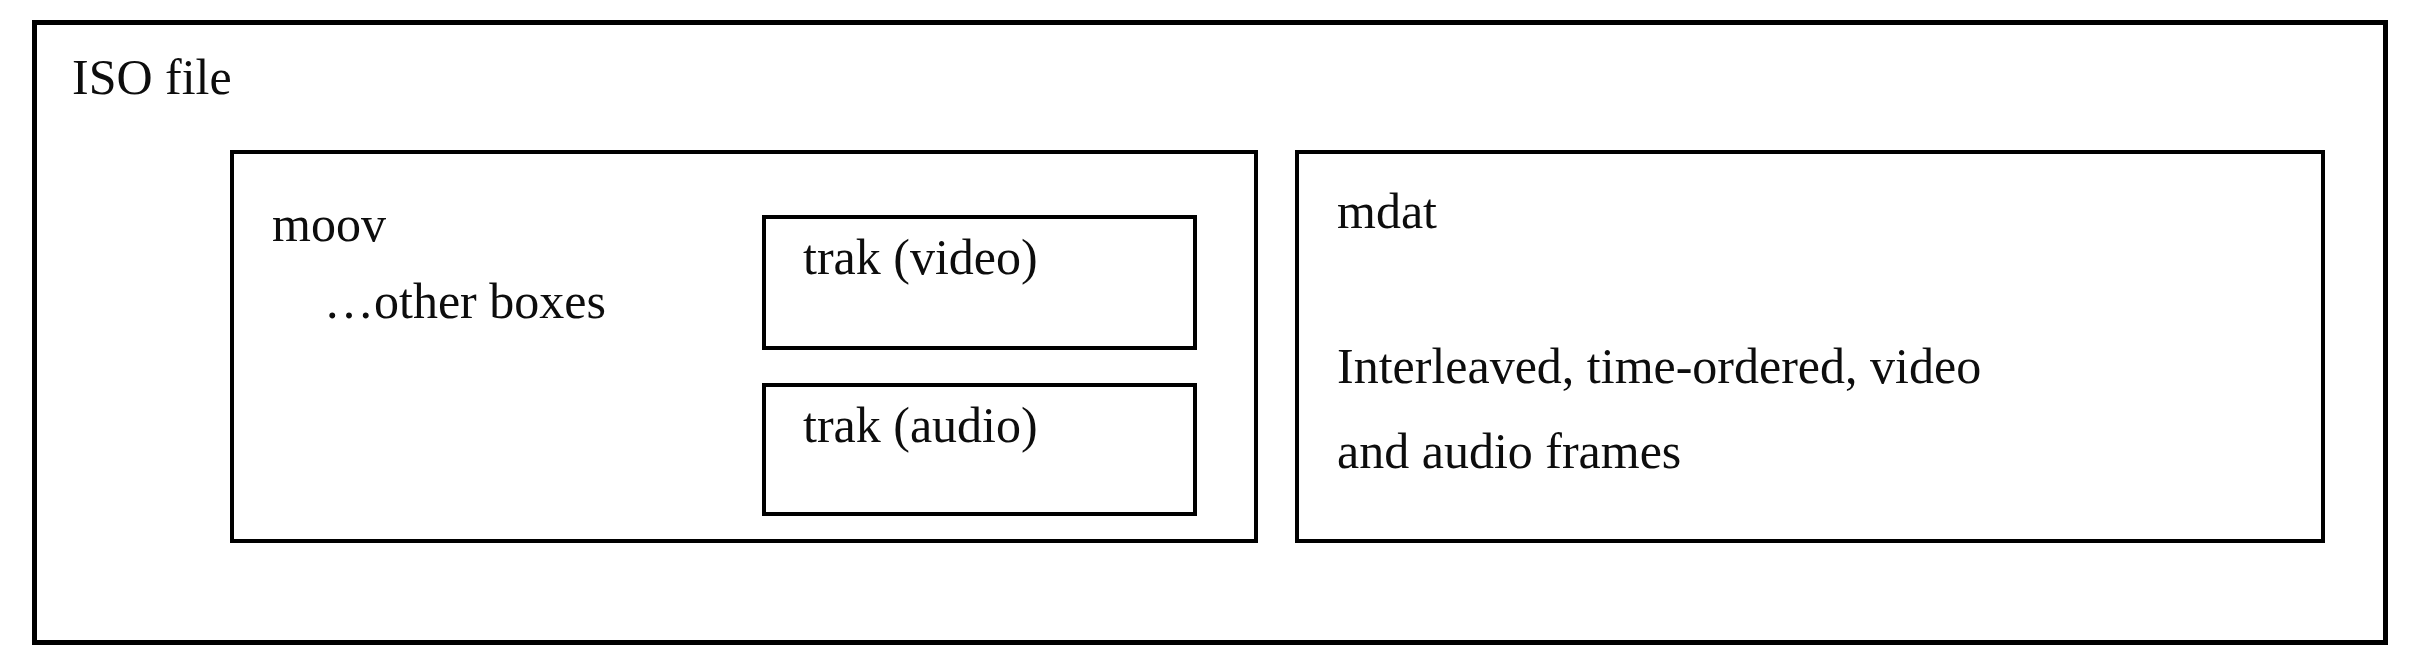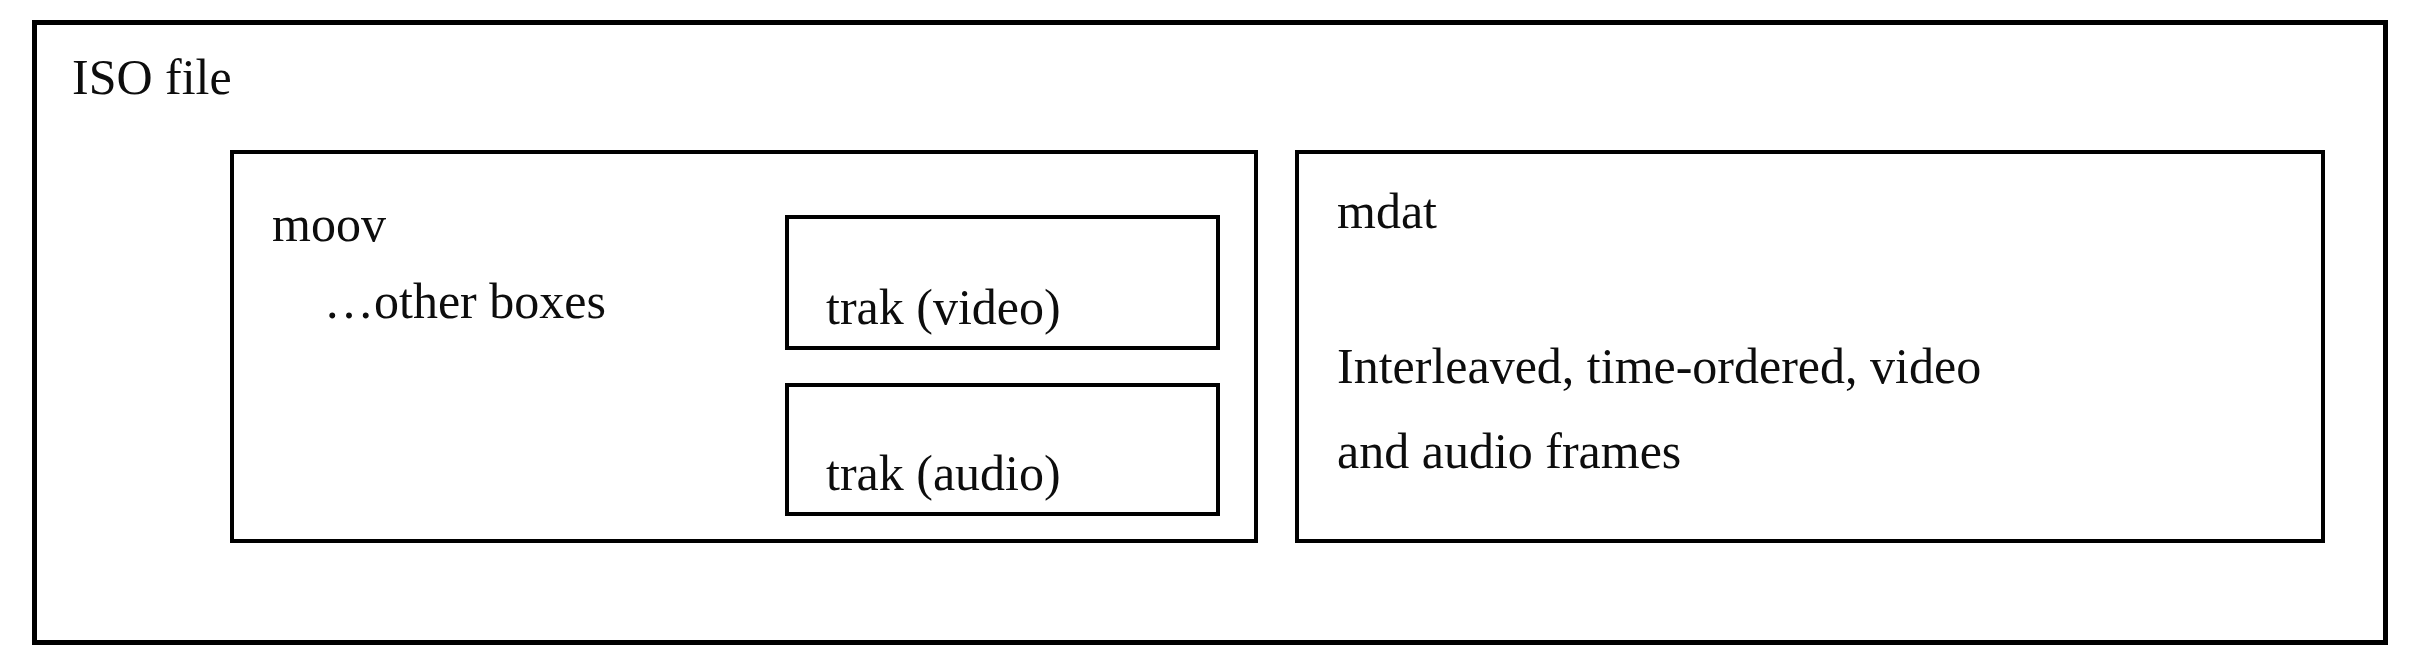--- a/index.html
+++ b/index.html
@@ -43,26 +43,25 @@
     height: 393px;
     padding: 32px 0 0 38px;
   }
   .moov-label { white-space: nowrap; }
   .moov-sub {
     white-space: nowrap;
     padding-left: 52px;
   }
   .trak-box {
     display: flex;
-    align-items: flex-end;
+    align-items: flex-start;
     justify-content: flex-start;
     padding-left: 37px;
     left: 528px;
     width: 435px;
-    margin-left: 23px;
   }
   .trak-video { top: 61px;  height: 135px; }
   .trak-audio { top: 229px; height: 133px; }
   .trak-label { white-space: nowrap; }
   .mdat-box {
     left: 1258px;
     top: 125px;
     width: 1030px;
     height: 393px;
     padding: 19px 30px 0 38px;

